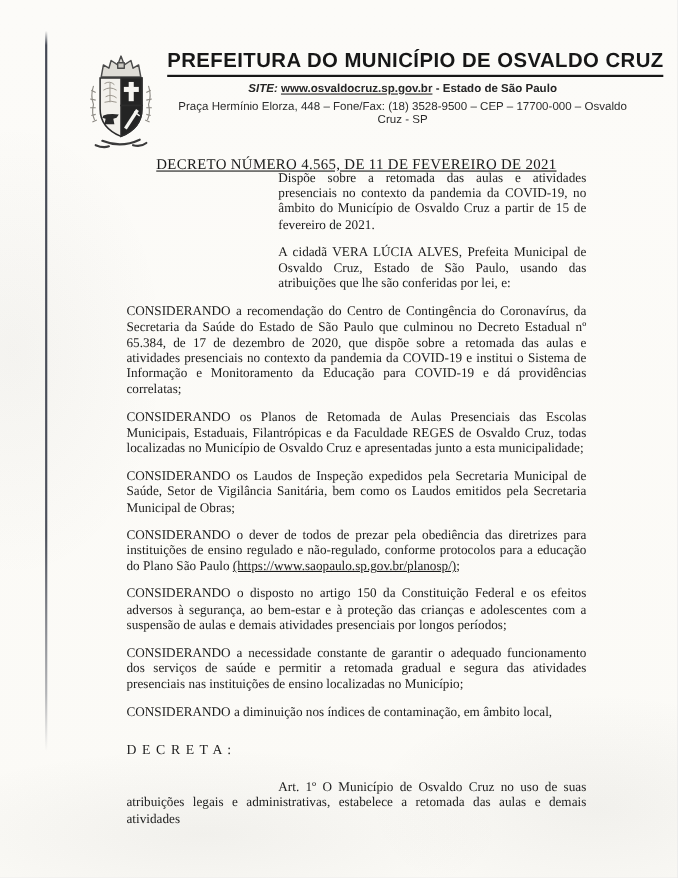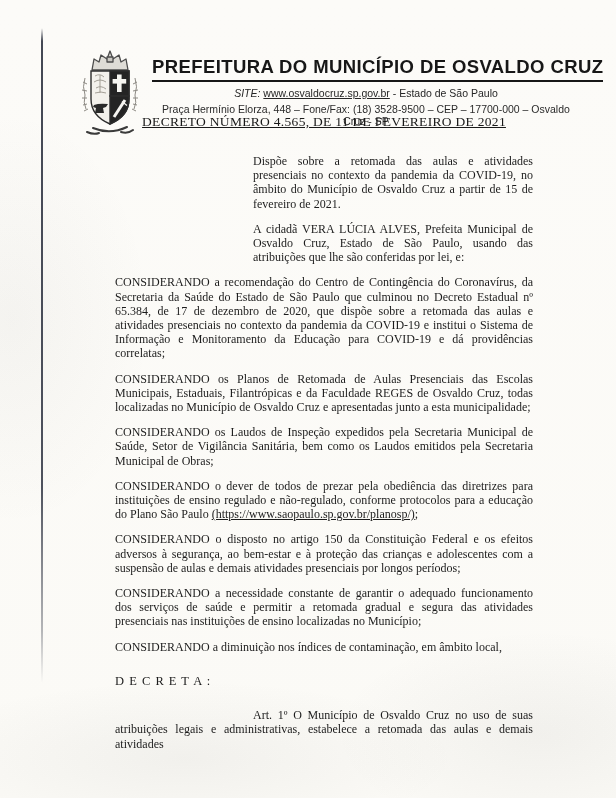--- a/index.html
+++ b/index.html
@@ -24,29 +24,29 @@
     border-radius:1px;
   }
   
   .letterhead{position:absolute;left:78px;top:44px;width:500px;display:flex;}
   .crest{flex:0 0 auto;margin-top:4px;}
   .head-text{margin-left:10px;width:428px;text-align:center;font-family:"Liberation Sans",sans-serif;}
   .head-title{
     display:inline-block;
     font-size:18.5px;font-weight:bold;letter-spacing:0.4px;
     color:#171717;border-bottom:2.5px solid #171717;padding-bottom:2px;
-    white-space:nowrap;margin-top:12px;
+    white-space:nowrap;margin-top:0;
   }
-  .site-line{margin-top:5px;font-size:10.5px;font-weight:normal;color:#262626;}
+  .site-line{margin-top:5px;font-size:10.5px;font-weight:bold;color:#262626;}
   .site-label{font-style:italic;}
   .site-url{text-decoration:underline;}
   .address-line{margin-top:4px;font-size:10.5px;color:#2b2b2b;}
   
   .decree-title{
-    position:absolute;left:115px;top:114px;width:418px;
+    position:absolute;left:115px;top:142px;width:418px;
     text-align:center;font-size:13.5px;letter-spacing:0.3px;
     text-decoration:underline;color:#191919;white-space:nowrap;
   }
   .content{position:absolute;left:115px;top:154px;width:418px;font-size:12px;line-height:14.2px;}
   .content p{margin:0 0 11px 0;text-align:justify;}
   .indented{margin-left:138px !important;}
   .url{text-decoration:underline;}
   .decreta{
     text-align:center;letter-spacing:1px;
     margin:20px 0 20px 0 !important;font-size:12.5px;white-space:nowrap;

